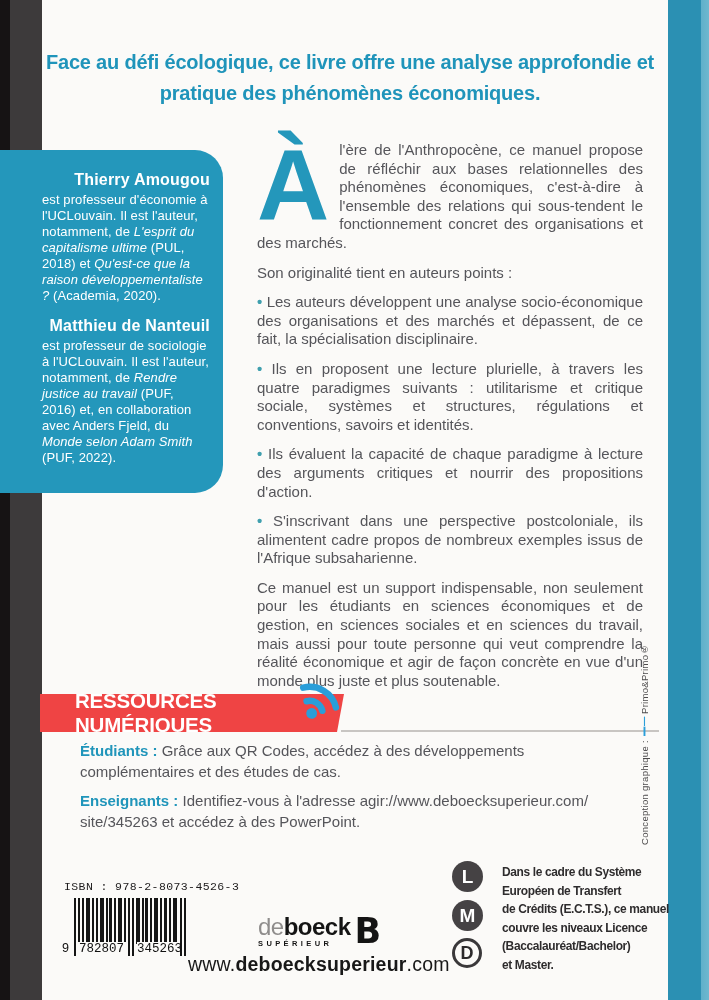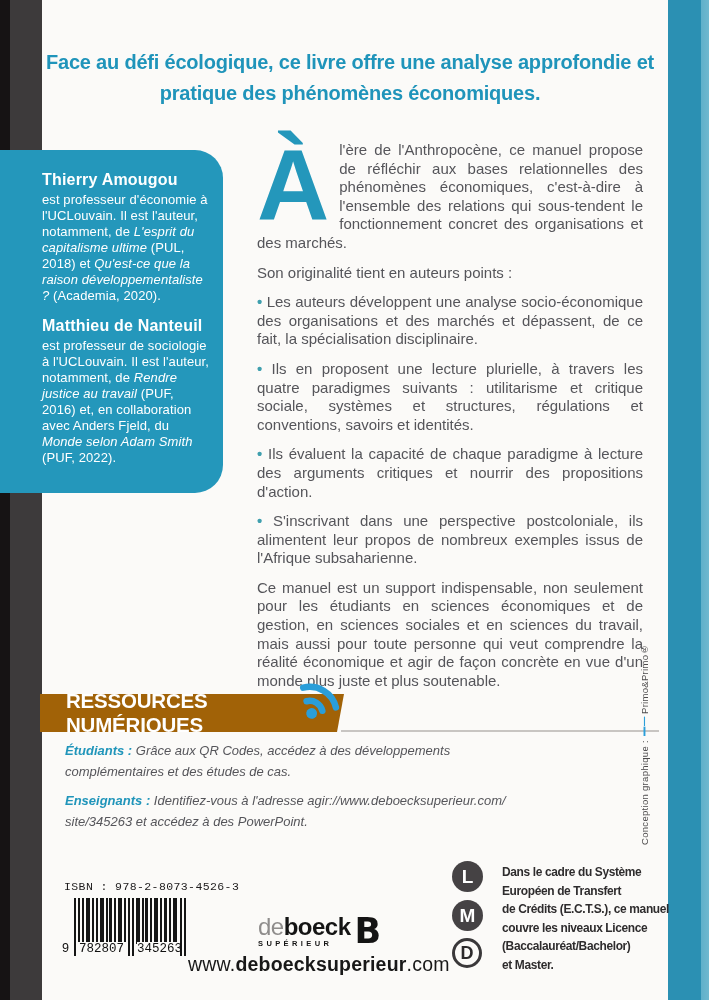--- a/index.html
+++ b/index.html
@@ -14,39 +14,39 @@
   .spine{left:10px;top:0;width:32px;height:1000px;background:#3d3a3b;}
   .accent-bar{right:0;top:0;width:41px;height:1000px;
     background:linear-gradient(90deg,#2b90b3 0,#2b90b3 33px,#5fb0ca 33px,#6fb8cf 41px);}
   
   .headline{left:35px;top:47px;width:630px;text-align:center;
     font-size:20px;line-height:31px;font-weight:bold;color:#1f94ba;letter-spacing:-.2px;}
   
   .author-panel{left:0;top:150px;width:223px;height:343px;background:#2497bb;
     border-radius:0 28px 28px 0;padding:21px 13px 0 42px;box-sizing:border-box;color:#fff;}
   .author+.author{margin-top:13px;}
-  .author-name{font-size:16px;font-weight:bold;letter-spacing:.2px;margin-bottom:3px;}
+  .author-name{font-size:16px;font-weight:bold;letter-spacing:.2px;margin-bottom:3px;text-align:right;}
   .author-bio{font-size:13px;line-height:16px;letter-spacing:.1px;}
   .author-bio .it{font-style:italic;}
   
   .main-copy{left:257px;top:141px;width:386px;font-size:15px;line-height:18.6px;
     color:#55555a;text-align:justify;}
   .main-copy p{margin:0 0 11px 0;}
   .dropcap{float:left;font-size:100px;line-height:79px;font-weight:bold;color:#2497bb;
     margin:5px 10px 0 0;}
   .bullet{text-indent:0;}
   .bullet::before{content:"•  ";color:#3f9fae;font-weight:bold;}
   
-  .banner{left:40px;top:694px;width:304px;height:38px;background:#a16207;
-    display:flex;align-items:center;padding-left:26px;box-sizing:border-box;
+  .banner{left:40px;top:694px;width:304px;height:38px;background:#ef4444;
+    display:flex;align-items:center;padding-left:35px;box-sizing:border-box;
     clip-path:polygon(0 0,100% 0,calc(100% - 7px) 100%,0 100%);}
   .banner-title{color:#fff;font-size:20.5px;font-weight:bold;letter-spacing:-.2px;}
   .wifi{left:297px;top:674px;width:50px;height:52px;}
   .divider-line{left:341px;top:730px;width:318px;height:2px;background:#c8c5c2;}
-  .res-note{left:65px;width:565px;font-size:13px;line-height:21px;color:#55555a;font-style:italic;}
+  .res-note{left:80px;width:565px;font-size:15px;line-height:21px;color:#55555a;}
   .res-note .lead{color:#2095ba;font-weight:bold;}
   .students-note{top:740px;}
   .teachers-note{top:790px;}
   
   .isbn-label{left:64px;top:880px;font-family:"Liberation Mono",monospace;
     font-size:11.5px;letter-spacing:.4px;color:#1d1b1c;}
   .barcode{left:60px;top:898px;width:128px;height:60px;}
   .barcode svg{position:absolute;left:14px;top:0;}
   .barcode-digits span{position:absolute;top:44px;font-family:"Liberation Mono",monospace;
     font-size:12.5px;color:#111;background:#fbfaf8;text-align:center;}
@@ -101,21 +101,21 @@
       <div class="author-bio"><span>est professeur de sociologie à l'UCLouvain. Il est l'auteur, notamment, de </span><span class="it">Rendre justice au travail</span><span> (PUF, 2016) et, en collaboration avec Anders Fjeld, du </span><span class="it">Monde selon Adam Smith</span><span> (PUF, 2022).</span></div>
     </div>
   </div>
 
   <div class="abs main-copy">
     <p><span class="dropcap">À</span><span>l'ère de l'Anthropocène, ce manuel propose de réfléchir aux bases relationnelles des phénomènes économiques, c'est-à-dire à l'ensemble des relations qui sous-tendent le fonctionnement concret des organisations et des marchés.</span></p>
     <p>Son originalité tient en auteurs points :</p>
     <p class="bullet">Les auteurs développent une analyse socio-économique des organisations et des marchés et dépassent, de ce fait, la spécialisation disciplinaire.</p>
     <p class="bullet">Ils en proposent une lecture plurielle, à travers les quatre paradigmes suivants : utilitarisme et critique sociale, systèmes et structures, régulations et conventions, savoirs et identités.</p>
     <p class="bullet">Ils évaluent la capacité de chaque paradigme à lecture des arguments critiques et nourrir des propositions d'action.</p>
-    <p class="bullet">S'inscrivant dans une perspective postcoloniale, ils alimentent leur propos de nombreux exemples issus de l'Afrique subsaharienne.</p>
+    <p class="bullet">S'inscrivant dans une perspective postcoloniale, ils alimentent cadre propos de nombreux exemples issus de l'Afrique subsaharienne.</p>
     <p>Ce manuel est un support indispensable, non seulement pour les étudiants en sciences économiques et de gestion, en sciences sociales et en sciences du travail, mais aussi pour toute personne qui veut comprendre la réalité économique et agir de façon concrète en vue d'un monde plus juste et plus soutenable.</p>
   </div>
 
   <div class="abs banner">
     <span class="banner-title">RESSOURCES NUMÉRIQUES</span>
   </div>
   <svg class="abs wifi" viewBox="0 0 50 52">
     <g transform="rotate(-14 20 36)" fill="none" stroke="#2a9ed9" stroke-linecap="round">
       <circle cx="14" cy="38" r="5.4" fill="#2a9ed9" stroke="none"></circle>
       <path d="M12 25 a13 13 0 0 1 13 13" stroke-width="6.5"></path>

